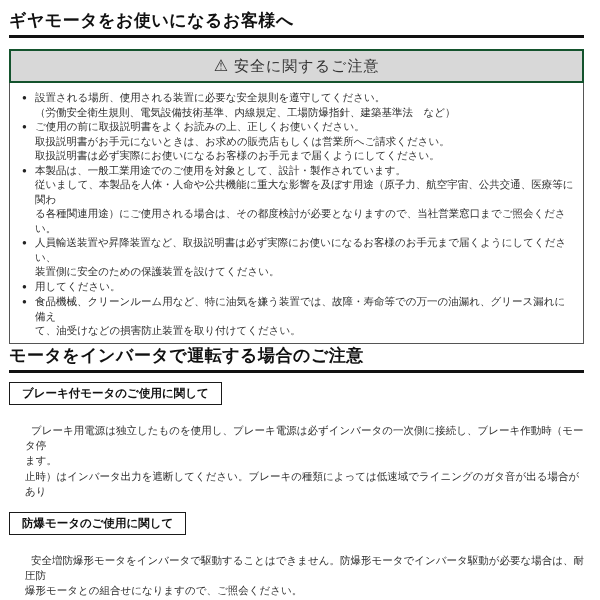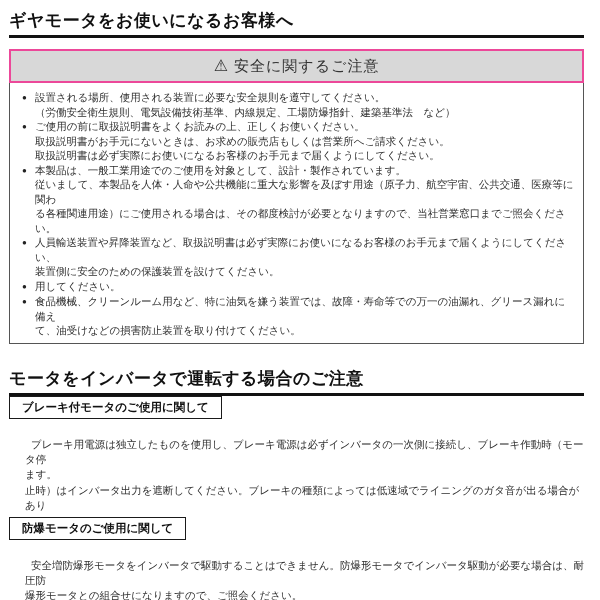--- a/index.html
+++ b/index.html
@@ -11,27 +11,27 @@
   }
   .doc{padding:10px 16px 0 9px;}
 
   
   .h1{
     font-size:17px;font-weight:bold;color:#111;
     line-height:22px;letter-spacing:.5px;
     border-bottom:3px solid #111;
     padding-bottom:3px;
   }
-  .h2{margin-top:24px;}
+  .h2{margin-top:1px;}
 
   
   .safety-header{
     margin-top:11px;
     background:#d8d8d8;
-    border:2px solid #ec4899;
+    border:2px solid #14532d;
     text-align:center;
     padding:4px 0 5px 0;
     font-size:15px;color:#333;
     line-height:21px;letter-spacing:1px;
   }
   .warn-icon{font-size:16px;margin-right:5px;color:#333;}
 
   
   .safety-body{
     border:1.5px solid #555;
@@ -46,21 +46,21 @@
   }
   .bullet-lines{flex:1 1 auto;}
 
   
   .section-label-box{
     display:inline-block;
     border:1.5px solid #1a1a1a;
     padding:3px 12px 4px 12px;
     font-size:11.5px;font-weight:bold;color:#111;
     line-height:14px;
-    margin-top:0;
+    margin-top:9px;
   }
   .para{
     margin:18px 0 3px 16px;
     font-size:10.5px;line-height:15.4px;color:#2e2e2e;
   }
   .para .pline:first-child{text-indent:6px;}
 </style>
 </head>
 <body>
 

